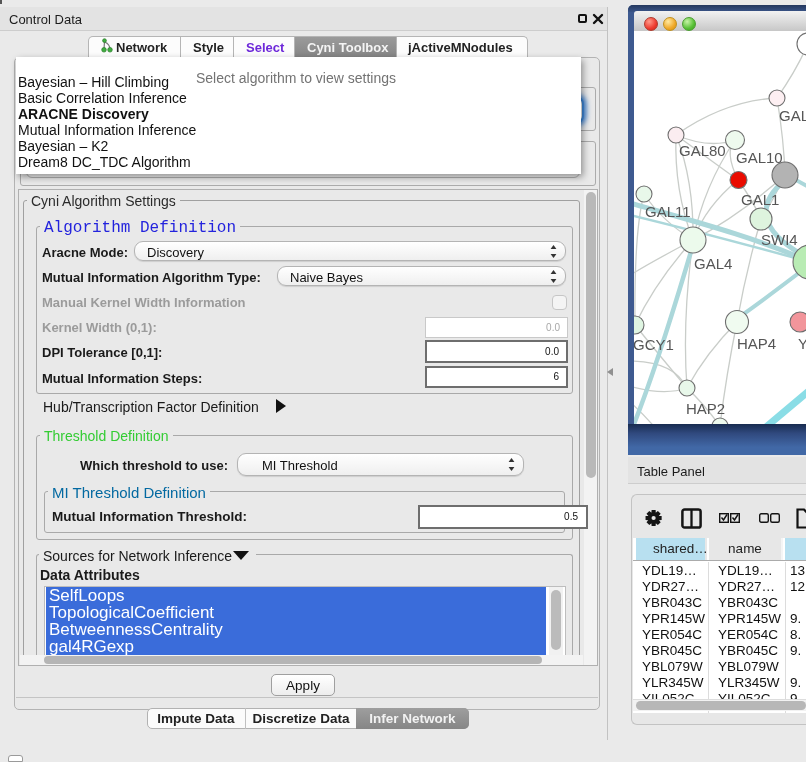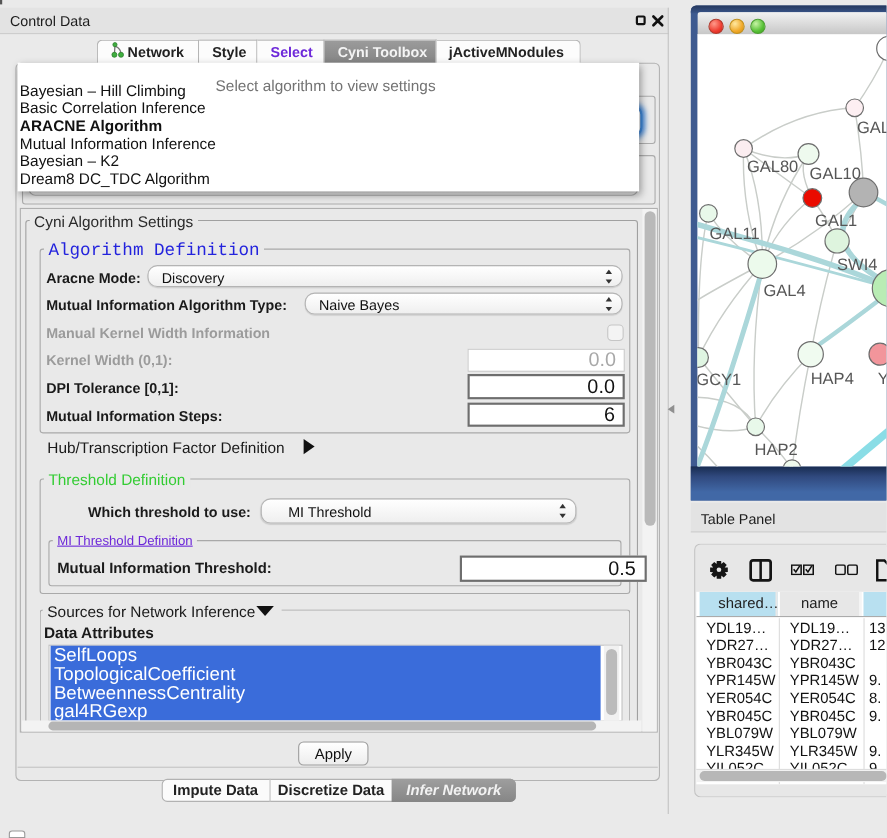--- a/index.html
+++ b/index.html
@@ -6,21 +6,21 @@
   html,body { width:806px; height:762px; }
   body { font-family:"Liberation Sans", sans-serif; background:#eaeaea; position:relative; overflow:hidden; }
   .abs { position:absolute; }
   .lbl { font-size:13px; font-weight:bold; color:#1a1a1a; white-space:nowrap; }
   .dis { color:#9b9b9b; }
   .grp { position:absolute; border:1px solid #a9a9a9; border-radius:3px; }
   .gtitle { position:absolute; background:#e9e9e9; padding:0 4px; white-space:nowrap; }
   .combo { position:absolute; background:linear-gradient(#ffffff,#efefef); border:1px solid #b4b4b4; border-radius:9px; box-shadow:0 1px 1px rgba(0,0,0,0.12); font-size:13px; color:#111; }
   .combo .ctext { position:absolute; left:12px; top:3px;text-align:center; }
   .carr { position:absolute; right:8px; top:50%; margin-top:-6.5px; width:7px; height:13px; }
-  .tfield { position:absolute; background:#fff; font-size:18px; text-align:right;padding-left:46px; }
+  .tfield { position:absolute; background:#fff; font-size:10px; text-align:right;padding-left:46px; }
   .tab { position:absolute; top:36px; height:22px; background:#fcfcfc; border:1px solid #b5b5b5; border-bottom:none; font-size:13.5px; font-weight:600; color:#222; text-align:center; line-height:21px; }
 </style>
 </head>
 <body>
 
 <div class="abs" style="left:0;top:0;width:2px;height:4px;background:#555;"></div>
 
 <div class="abs" style="left:0;top:7px;width:608px;height:24px;background:#e3e3e3;border-bottom:1px solid #cdcdcd;"></div>
 <div class="abs" style="left:9px;top:12px;font-size:13px;color:#1c1c1c;">Control Data</div>
 
@@ -51,21 +51,21 @@
 <div class="abs" style="left:20px;top:87px;width:576px;height:44px;border:1px solid #ababab;border-radius:3px;"></div>
 <div class="abs" style="left:20px;top:141px;width:576px;height:45px;border:1px solid #ababab;border-radius:3px;"></div>
 <div class="abs" style="left:26px;top:96px;width:558px;height:28px;background:#fff;border:2.5px solid #3e87d8;border-radius:8px;box-shadow:0 0 5px 2.5px rgba(64,134,216,0.95);"></div>
 <div class="abs" style="left:26px;top:150px;width:554px;height:28px;background:linear-gradient(#ffffff,#f0f0f0);border:1px solid #b0b0b0;border-radius:6px;"></div>
 
 <div class="abs" style="left:16px;top:57px;width:565px;height:117px;background:#fff;box-shadow:2px 3px 7px rgba(0,0,0,0.4);"></div>
 <div class="abs" style="left:196px;top:60px;width:300px;font-size:14px;color:#737373;margin-top:10px;">Select algorithm to view settings</div>
 <div class="abs" style="left:18px;top:74px;font-size:14px;color:#111;line-height:16px;">
 Bayesian – Hill Climbing<br>
 Basic Correlation Inference<br>
-<b>ARACNE Algorithm</b><br>
+<b>ARACNE Discovery</b><br>
 Mutual Information Inference<br>
 Bayesian – K2<br>
 Dream8 DC_TDC Algorithm
 </div>
 
 <div class="abs" style="left:18px;top:189px;width:580px;height:477px;background:#e9e9e9;border:1px solid #b0b0b0;"></div>
 
 <div class="abs" style="left:584px;top:190px;width:13px;height:475px;background:#f3f3f3;"></div>
 <div class="abs" style="left:585.5px;top:192px;width:10px;height:286px;background:#b9b9b9;border-radius:6px;"></div>
 
@@ -114,21 +114,21 @@
 <div class="lbl abs" style="left:80px;top:458px;">Which threshold to use:</div>
 <div class="combo" style="left:237px;top:453px;width:287px;height:23px;">
     <span class="ctext" style="top:4px;margin-left:12px;">MI Threshold</span>
 <svg class="carr" viewBox="0 0 7 13">
       <path d="M3.5 0 L6.4 4 L0.6 4 Z" fill="#333"></path>
       <path d="M3.5 13 L6.4 9 L0.6 9 Z" fill="#333"></path>
     </svg>
   </div>
 
 <div class="grp" style="left:44px;top:491px;width:521px;height:42px;"></div>
-<div class="gtitle" style="left:48px;top:484px;font-size:12px;color:#6d28d9;text-decoration:underline;">MI Threshold Definition</div>
+<div class="gtitle" style="left:48px;top:484px;font-size:15px;color:#0369a1;">MI Threshold Definition</div>
 <div class="lbl abs" style="left:52px;top:509px;font-size:13.5px;">Mutual Information Threshold:</div>
 <div class="tfield" style="left:418px;top:505px;width:170px;height:24px;border:2px solid #6e6e6e;color:#111;line-height:20px;padding-right:8px;">0.5</div>
 
 <div class="grp" style="left:36px;top:554px;width:537px;height:106px;border-bottom:none;border-radius:3px 3px 0 0;"></div>
 <div class="gtitle" style="left:39px;top:548px;font-size:14px;color:#1a1a1a;">Sources for Network Inference&nbsp;&nbsp;&nbsp;&nbsp;&nbsp;</div>
 <div class="abs" style="left:233px;top:551px;width:0;height:0;border-top:9px solid #111;border-left:8px solid transparent;border-right:8px solid transparent;"></div>
 <div class="lbl abs" style="left:40px;top:567px;font-size:14px;">Data Attributes</div>
 
 <div class="abs" style="left:44px;top:586px;width:522px;height:70px;background:#fff;border:1px solid #bdbdbd;overflow:hidden;"></div>
 <div class="abs" style="left:46px;top:587px;width:500px;height:68px;background:#3a6cda;color:#fff;font-size:17px;line-height:17px;padding-left:3px;overflow:hidden;">SelfLoops<br>TopologicalCoefficient<br>BetweennessCentrality<br>gal4RGexp</div>
@@ -139,21 +139,21 @@
 <div class="abs" style="left:20px;top:655px;width:563px;height:10px;background:#f3f3f3;"></div>
 <div class="abs" style="left:44px;top:656px;width:498px;height:8px;background:#b5b5b5;border-radius:5px;"></div>
 
 <div class="abs" style="left:271px;top:674px;width:64px;height:22px;background:linear-gradient(#ffffff,#ededed);border:1px solid #9f9f9f;border-radius:5px;text-align:center;font-size:13.5px;line-height:21px;color:#111;">Apply</div>
 
 <div class="abs" style="left:16px;top:697px;width:582px;height:1px;background:#c4c4c4;"></div>
 
 <div class="abs" style="left:147px;top:708px;width:322px;height:21px;background:#fbfbfb;border:1px solid #b2b2b2;border-radius:5px;"></div>
 <div class="abs" style="left:147px;top:708px;width:99px;height:21px;font-size:13.5px;font-weight:600;color:#222;text-align:center;line-height:21px;border-right:1px solid #c0c0c0;">Impute Data</div>
 <div class="abs" style="left:246px;top:708px;width:110px;height:21px;font-size:13.5px;font-weight:600;color:#222;text-align:center;line-height:21px;"> Discretize Data</div>
-<div class="abs" style="left:356px;top:708px;width:113px;height:21px;background:linear-gradient(#9e9e9e,#868686);border-radius:0 5px 5px 0;font-size:13.5px;font-weight:600;color:#f2f2f2;text-align:center;line-height:21px;font-style:italic;">Infer Network</div>
+<div class="abs" style="left:356px;top:708px;width:113px;height:21px;background:linear-gradient(#9e9e9e,#868686);border-radius:0 5px 5px 0;font-size:13.5px;font-weight:600;color:#f2f2f2;text-align:center;line-height:21px;">Infer Network</div>
 
 <div class="abs" style="left:607px;top:7px;width:1px;height:733px;background:#c2c2c2;"></div>
 
 <div class="abs" style="left:607px;top:368px;width:0;height:0;border-right:6px solid #909090;border-top:4.5px solid transparent;border-bottom:4.5px solid transparent;"></div>
 
 <div class="abs" style="left:8px;top:755px;width:15px;height:7px;background:#fff;border:1px solid #9a9a9a;border-radius:3px 3px 0 0;"></div>
 
 <div class="abs" style="left:628px;top:5px;width:178px;height:450px;background:#3e5a90;border-radius:5px 0 0 0;"></div>
 <div class="abs" style="left:628px;top:5px;width:178px;height:7px;background:linear-gradient(#24385e,#3a5589);border-radius:5px 0 0 0;"></div>
 <div class="abs" style="left:628px;top:424px;width:178px;height:31px;background:linear-gradient(#182c50 0%, #30497e 30%, #4168a6 75%, #4168a6 100%);"></div>

